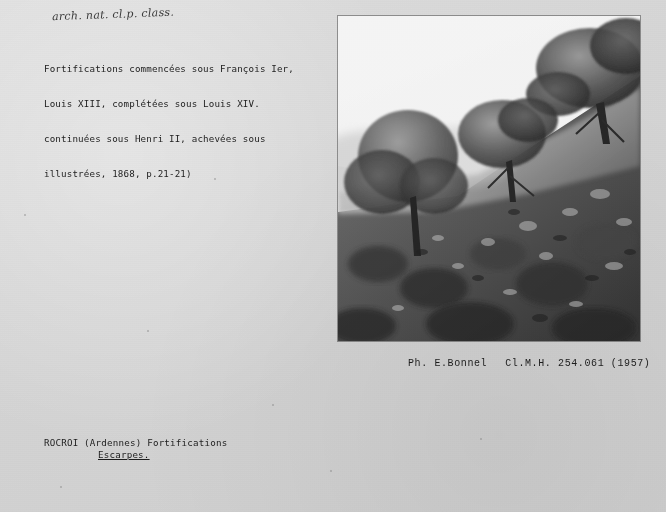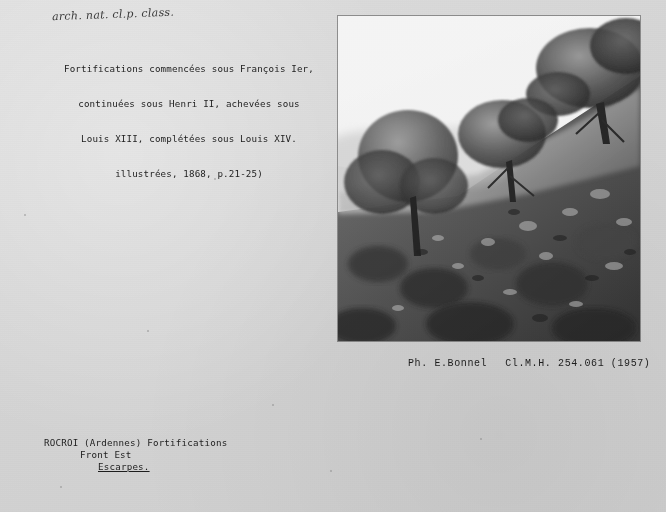--- a/index.html
+++ b/index.html
@@ -66,21 +66,20 @@
     position: absolute;
     left: 44px;
     top: 40px;
     width: 290px;
     font-family: "DejaVu Sans Mono", monospace;
     font-size: 9.2px;
     line-height: 11.6px;
     color: #1d1d1c;
     letter-spacing: 0.15px;
     white-space: pre-wrap;
-    text-align: center;
   }
   #typed-note .ln { display: block; }
 
   
   #photo-frame {
     position: absolute;
     left: 338px;
     top: 16px;
     width: 302px;
     height: 325px;
@@ -131,23 +130,23 @@
   <div class="speck" style="left:272px; top:404px; width:2px; height:2px;"></div>
   <div class="speck" style="left:60px;  top:486px; width:2px; height:2px;"></div>
   <div class="speck" style="left:480px; top:438px; width:2px; height:2px;"></div>
   <div class="speck" style="left:612px; top:120px; width:2px; height:2px;"></div>
   <div class="speck" style="left:330px; top:470px; width:2px; height:2px;"></div>
 
   <div id="handwriting">arch. nat. cl.p. class.</div>
 
   <div id="typed-note">
     <span class="ln">Fortifications commencées sous François Ier,</span>
+    <span class="ln">Louis XIII, complétées sous Louis XIV.</span>
     <span class="ln">continuées sous Henri II, achevées sous</span>
-    <span class="ln">Louis XIII, complétées sous Louis XIV.</span>
-    <span class="ln">illustrées, 1868, p.21-25)</span>
+    <span class="ln">illustrées, 1868, p.21-21)</span>
   </div>
 
   <div id="photo-frame">
     <svg id="photo-svg" viewBox="0 0 302 325" preserveAspectRatio="none">
       <defs>
         <linearGradient id="skyGrad" x1="0" y1="0" x2="0.35" y2="1">
           <stop offset="0%" stop-color="#f2f2f0"></stop>
           <stop offset="55%" stop-color="#e6e6e3"></stop>
           <stop offset="100%" stop-color="#cfcfcb"></stop>
         </linearGradient>
@@ -249,17 +248,16 @@
       <rect x="0" y="0" width="302" height="325" fill="url(#skyGrad)" opacity="0.06"></rect>
     </svg>
   </div>
 
   <div id="photo-credit">
     <span>Ph. E.Bonnel</span><span class="gap"></span><span>Cl.M.H. 254.061 (1957)</span>
   </div>
 
   <div id="ident">
     <span class="ln">ROCROI (Ardennes) Fortifications</span>
-    <span class="ln indent1">Front Est</span>
     <span class="ln indent2">Escarpes.</span>
   </div>
 
 </div>
 
 </body></html>

